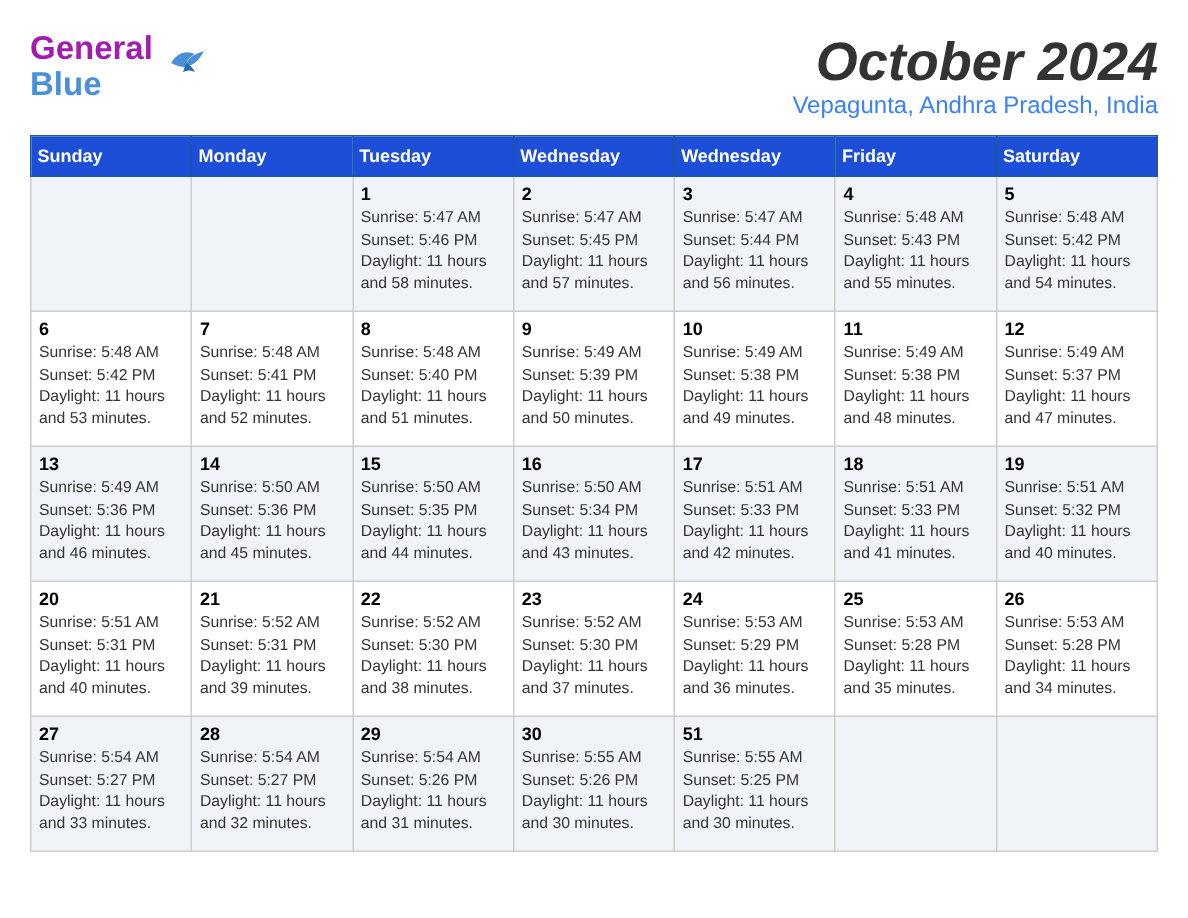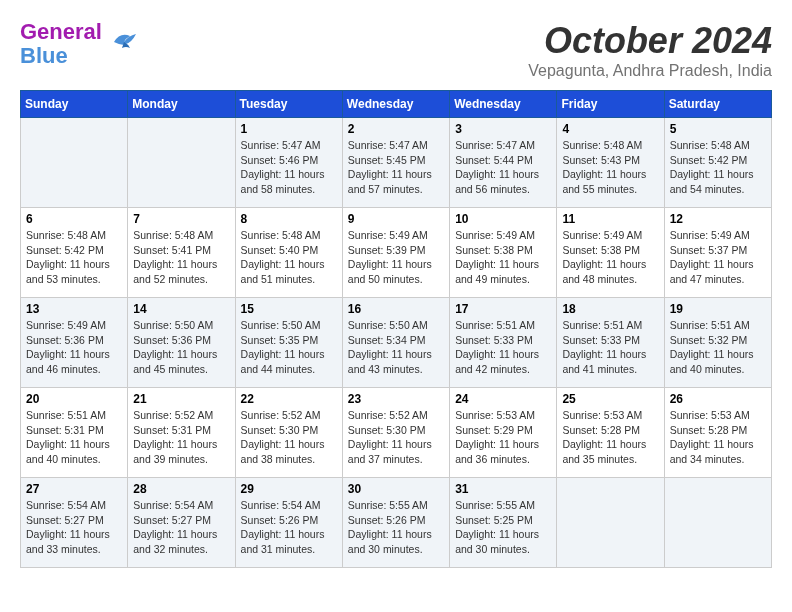--- a/index.html
+++ b/index.html
@@ -25,21 +25,21 @@
       text-align: right;
     }
     .month-title {
       font-size: 36px;
       font-weight: bold;
       color: #333;
       font-style: italic;
     }
     .location {
       font-size: 16px;
-      color: #737373;
+      color: #3b82f6;
     }
     table {
       width: 100%;
       border-collapse: collapse;
       font-size: 11px;
     }
     thead tr th {
       background-color: #1d4ed8;
       color: #fff;
       padding: 6px 4px;
@@ -237,20 +237,20 @@
         </td>
         <td>
           <span class="day-num">29</span>
           <div class="day-info">Sunrise: 5:54 AM<br>Sunset: 5:26 PM<br>Daylight: 11 hours<br>and 31 minutes.</div>
         </td>
         <td>
           <span class="day-num">30</span>
           <div class="day-info">Sunrise: 5:55 AM<br>Sunset: 5:26 PM<br>Daylight: 11 hours<br>and 30 minutes.</div>
         </td>
         <td>
-          <span class="day-num">31</span>
+          <span class="day-num">51</span>
           <div class="day-info">Sunrise: 5:55 AM<br>Sunset: 5:25 PM<br>Daylight: 11 hours<br>and 30 minutes.</div>
         </td>
         <td></td>
         <td></td>
       </tr>
     </tbody>
 </table>
 
 </body></html>

